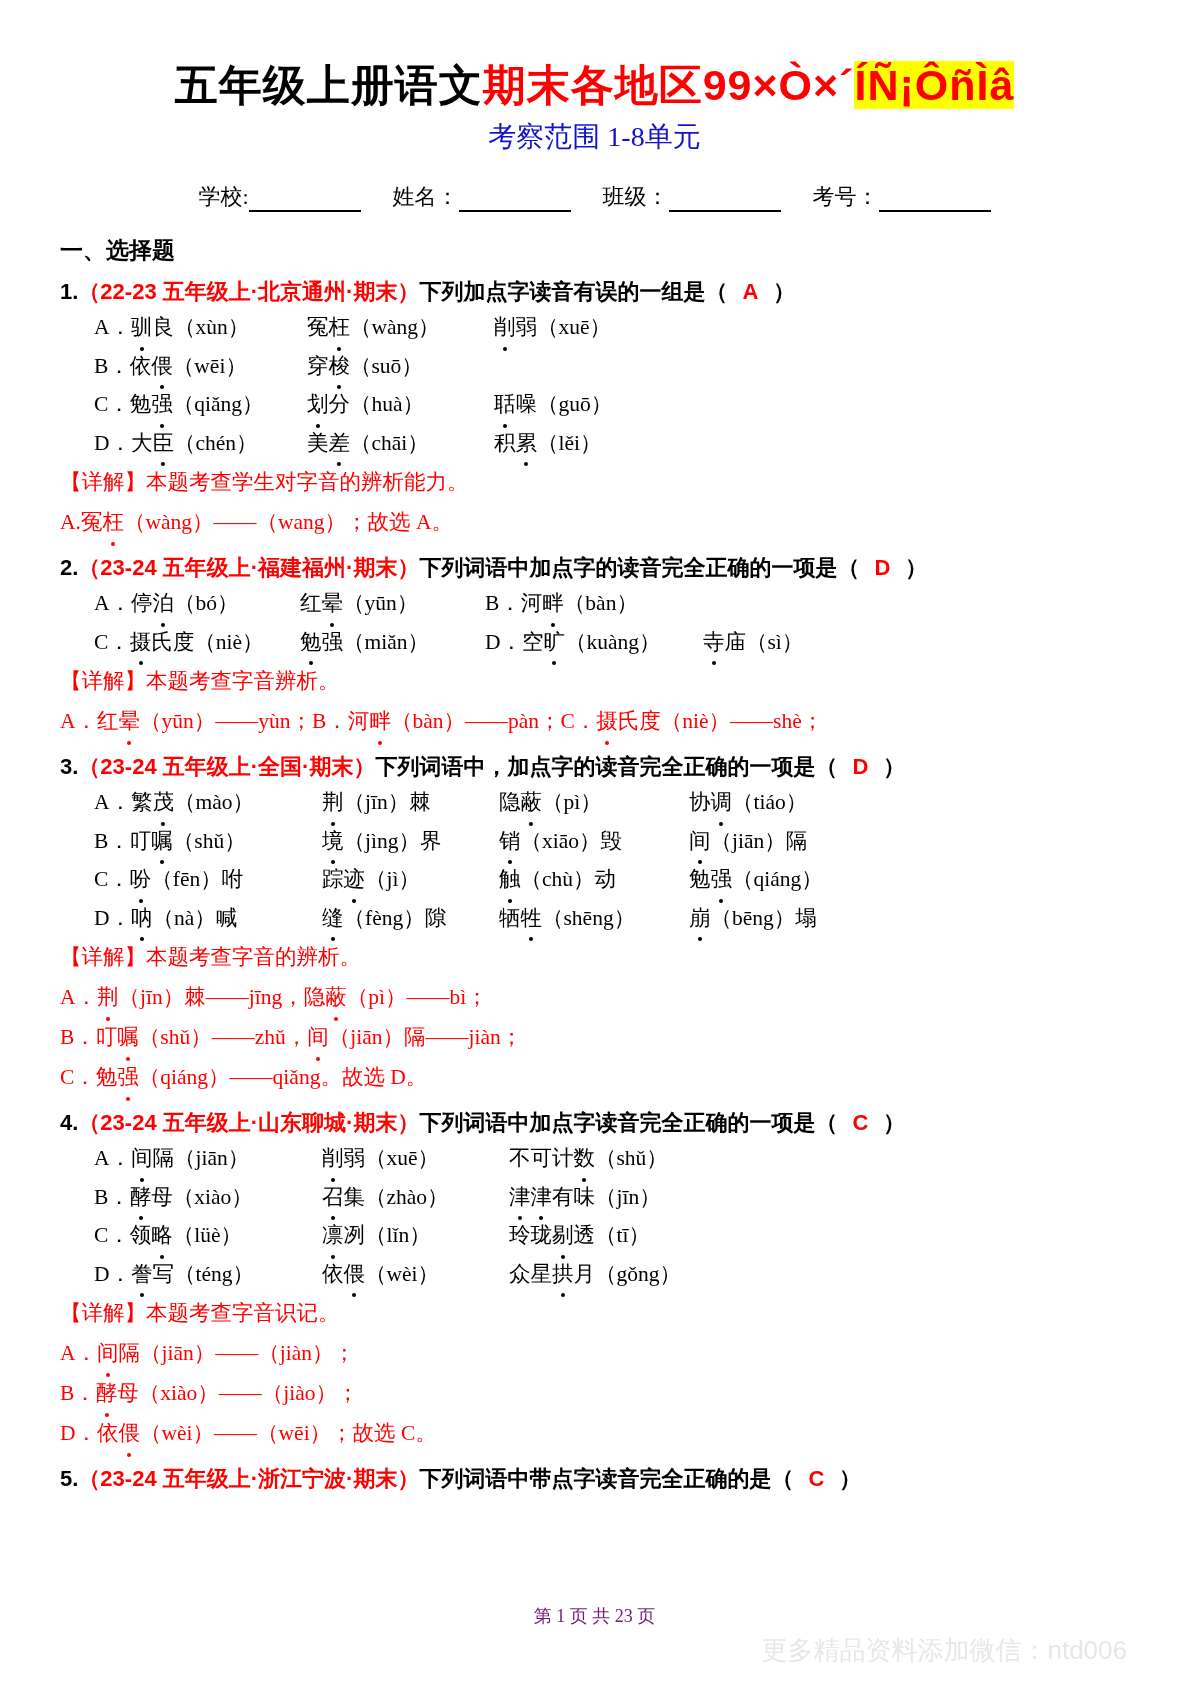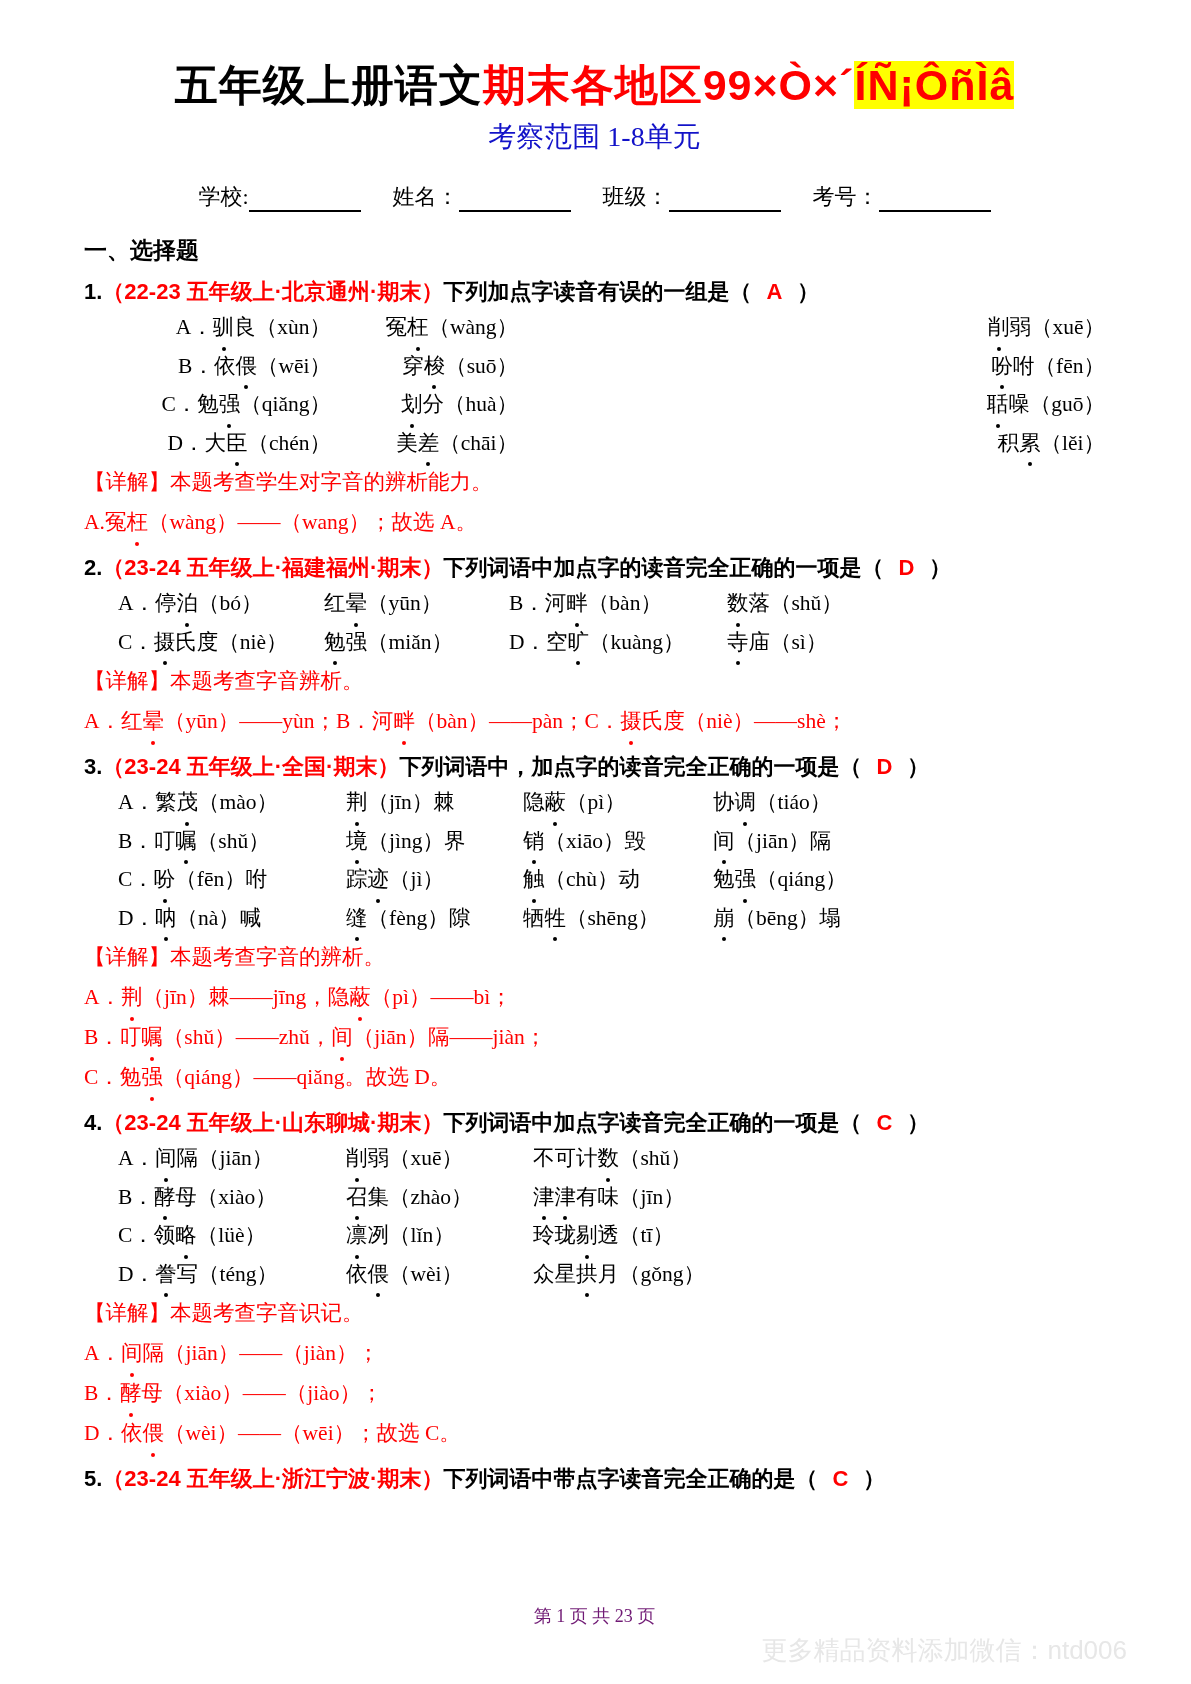--- a/index.html
+++ b/index.html
@@ -42,21 +42,21 @@
     line-height:30px;
   }
   .info-field{white-space:nowrap;}
   .blank{
     display:inline-block;
     width:112px;height:24px;
     border-bottom:2px solid #000;
     vertical-align:bottom;
   }
   
-  .content{padding:0 84px;}
+  .content{padding:0 60px;}
   .sec-head{
     margin-top:22px;
     font-family:"Liberation Sans","DejaVu Sans",sans-serif;
     font-weight:bold;
     font-size:23px;
     line-height:32px;
   }
   .q-stem{
     margin-top:9px;
     font-family:"Liberation Sans","DejaVu Sans",sans-serif;
@@ -66,21 +66,21 @@
   }
   .q-src{color:var(--red);}
   .q-ans{color:var(--red);padding:0 15px;}
   .opt-row{
     display:grid;
     margin-left:34px;
     font-size:21.5px;
     line-height:38.5px;
     white-space:nowrap;
   }
-  .g1{grid-template-columns:213px 187px auto;text-align:right;}
+  .g1{grid-template-columns:213px 187px auto;}
   .g2{grid-template-columns:206px 185px 218px auto;}
   .g3{grid-template-columns:228px 177px 190px auto;}
   .g4{grid-template-columns:228px 187px auto;}
   .explain-line{
     color:var(--red);
     font-size:21.5px;
     line-height:40px;
     white-space:nowrap;
   }
   
@@ -138,42 +138,40 @@
         <div>
           <div class="q-stem"><span>1.</span><span class="q-src">（22-23 五年级上·北京通州·期末）</span><span>下列加点字读音有误的一组是</span><span>（</span><span class="q-ans">A</span><span>）</span></div>
           <div class="opt-row g1">
             <span>A．<span class="dotted">驯</span>良（xùn）</span>
             <span>冤<span class="dotted">枉</span>（wàng）</span>
             <span><span class="dotted">削</span>弱（xuē）</span>
           </div>
           <div class="opt-row g1">
             <span>B．依<span class="dotted">偎</span>（wēi）</span>
             <span>穿<span class="dotted">梭</span>（suō）</span>
-            <span><span class="dotted">吩</span>咐（fēn）</span>
           </div>
           <div class="opt-row g1">
             <span>C．勉<span class="dotted">强</span>（qiǎng）</span>
             <span><span class="dotted">划</span>分（huà）</span>
             <span><span class="dotted">聒</span>噪（guō）</span>
           </div>
           <div class="opt-row g1">
             <span>D．大<span class="dotted">臣</span>（chén）</span>
             <span>美<span class="dotted">差</span>（chāi）</span>
             <span>积<span class="dotted">累</span>（lěi）</span>
           </div>
           <div class="explain-line">【详解】本题考查学生对字音的辨析能力。</div>
           <div class="explain-line">A.冤<span class="dotted">枉</span>（wàng）——（wang）；故选 A。</div>
         </div>
         <div>
           <div class="q-stem"><span>2.</span><span class="q-src">（23-24 五年级上·福建福州·期末）</span><span>下列词语中加点字的读音完全正确的一项是</span><span>（</span><span class="q-ans">D</span><span>）</span></div>
           <div class="opt-row g2">
             <span>A．停<span class="dotted">泊</span>（bó）</span>
             <span>红<span class="dotted">晕</span>（yūn）</span>
             <span>B．河<span class="dotted">畔</span>（bàn）</span>
-            <span><span class="dotted">数</span>落（shǔ）</span>
           </div>
           <div class="opt-row g2">
             <span>C．<span class="dotted">摄</span>氏度（niè）</span>
             <span><span class="dotted">勉</span>强（miǎn）</span>
             <span>D．空<span class="dotted">旷</span>（kuàng）</span>
             <span><span class="dotted">寺</span>庙（sì）</span>
           </div>
           <div class="explain-line">【详解】本题考查字音辨析。</div>
           <div class="explain-line">A．红<span class="dotted">晕</span>（yūn）——yùn；B．河<span class="dotted">畔</span>（bàn）——pàn；C．<span class="dotted">摄</span>氏度（niè）——shè；</div>
         </div>

